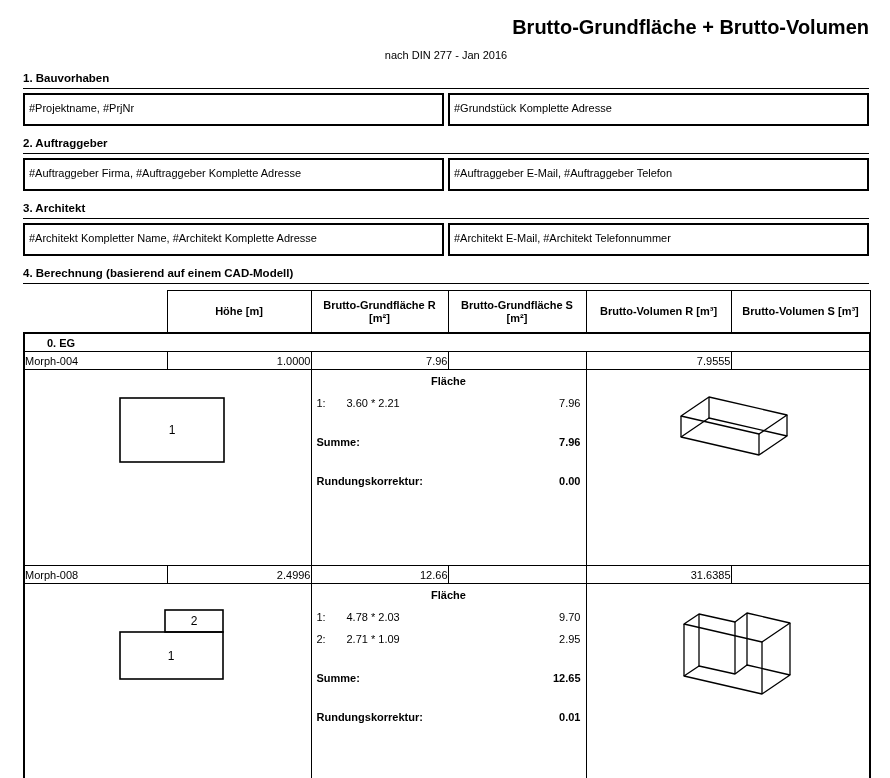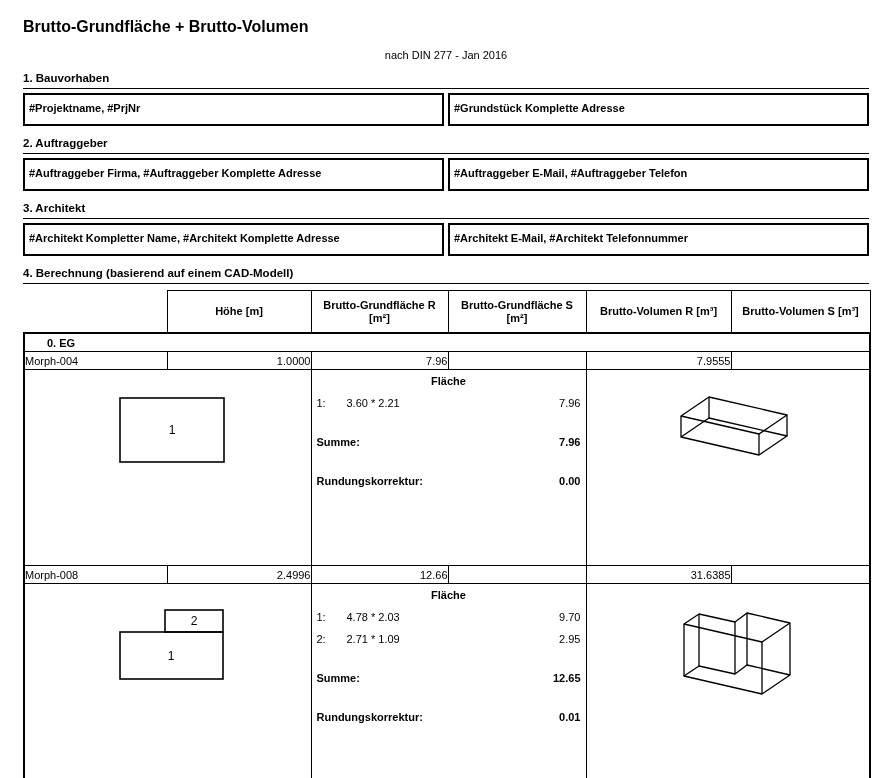--- a/index.html
+++ b/index.html
@@ -1,25 +1,25 @@
 <!DOCTYPE html>
 <html><head>
 <meta charset="utf-8">
 <style>
   html,body{margin:0;padding:0;background:#fff;}
   body{width:890px;height:778px;overflow:hidden;
        font-family:"Liberation Sans","DejaVu Sans",sans-serif;color:#000;}
   .page{padding:16px 21px 0 23px;box-sizing:border-box;width:890px;height:778px;}
-  .doc-title{text-align:left;font-size:16px;font-weight:bold;line-height:16px;margin-top:3px;}
+  .doc-title{text-align:right;font-size:20px;font-weight:bold;line-height:16px;margin-top:3px;}
   .doc-subtitle{text-align:center;font-size:11px;line-height:12px;margin-top:14px;}
   .sec-heading{font-size:11.5px;font-weight:bold;line-height:13px;margin-top:11px;
                padding-bottom:3px;border-bottom:1px solid #000;}
   .field-row{display:flex;gap:4px;margin-top:4px;}
   .field-box{flex:1;height:33px;box-sizing:border-box;border:2px solid #000;
-             padding:7px 4px 0 4px;font-size:11px;line-height:13px;font-weight:bold;}
+             padding:7px 4px 0 4px;font-size:11px;line-height:13px;}
   table.calc{border-collapse:collapse;table-layout:fixed;width:846px;margin-top:6px;}
   table.calc td{border:1px solid #000;font-size:11px;vertical-align:middle;padding:0;}
   table.calc tr td:first-child{border-left-width:2px;}
   table.calc tr td:last-child{border-right-width:2px;}
   tr.hdr td{border-left-width:1px !important;border-right-width:1px !important;
             font-weight:bold;text-align:center;height:41px;line-height:13px;padding:0 2px;}
   tr.hdr td.blank{border:none !important;background:#fff;}
   tr.band td{border-top-width:2px;font-weight:bold;height:15px;padding:1px 22px;text-align:left;}
   tr.mrow td{height:17px;}
   td.name{padding:2px 4px;text-align:left;}

